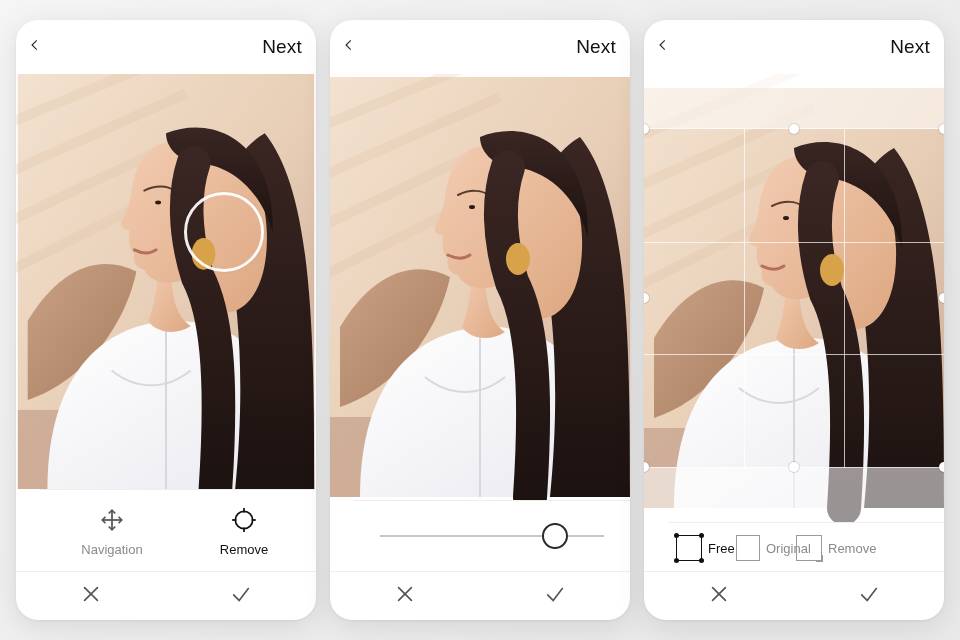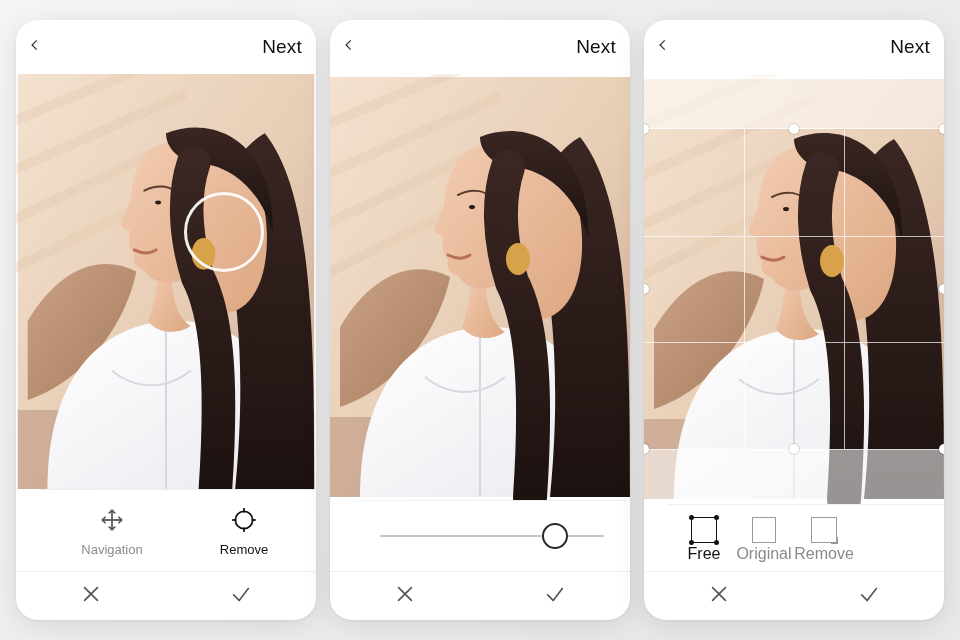--- a/index.html
+++ b/index.html
@@ -160,24 +160,25 @@
   
   .ratio-row {
     display:flex;
     gap: 4px;
     padding: 10px 2px 8px 8px;
     overflow:hidden;
   }
   .ratio {
     width: 56px;
     display:flex;
-    flex-direction:column;
+    flex-direction:row;
     align-items:center;
+    gap:6px;
     cursor:pointer;
-    font-size: 16px;
+    font-size: 13px;
     color:#8a8a8a;
   }
   .ratio .box {
     width: 30px; height: 30px;
     display:inline-flex; align-items:center; justify-content:center;
   }
   .ratio.active { color:#111; }
   .ratio.active .freebox { border-color:#111; }
 
   .freebox {

